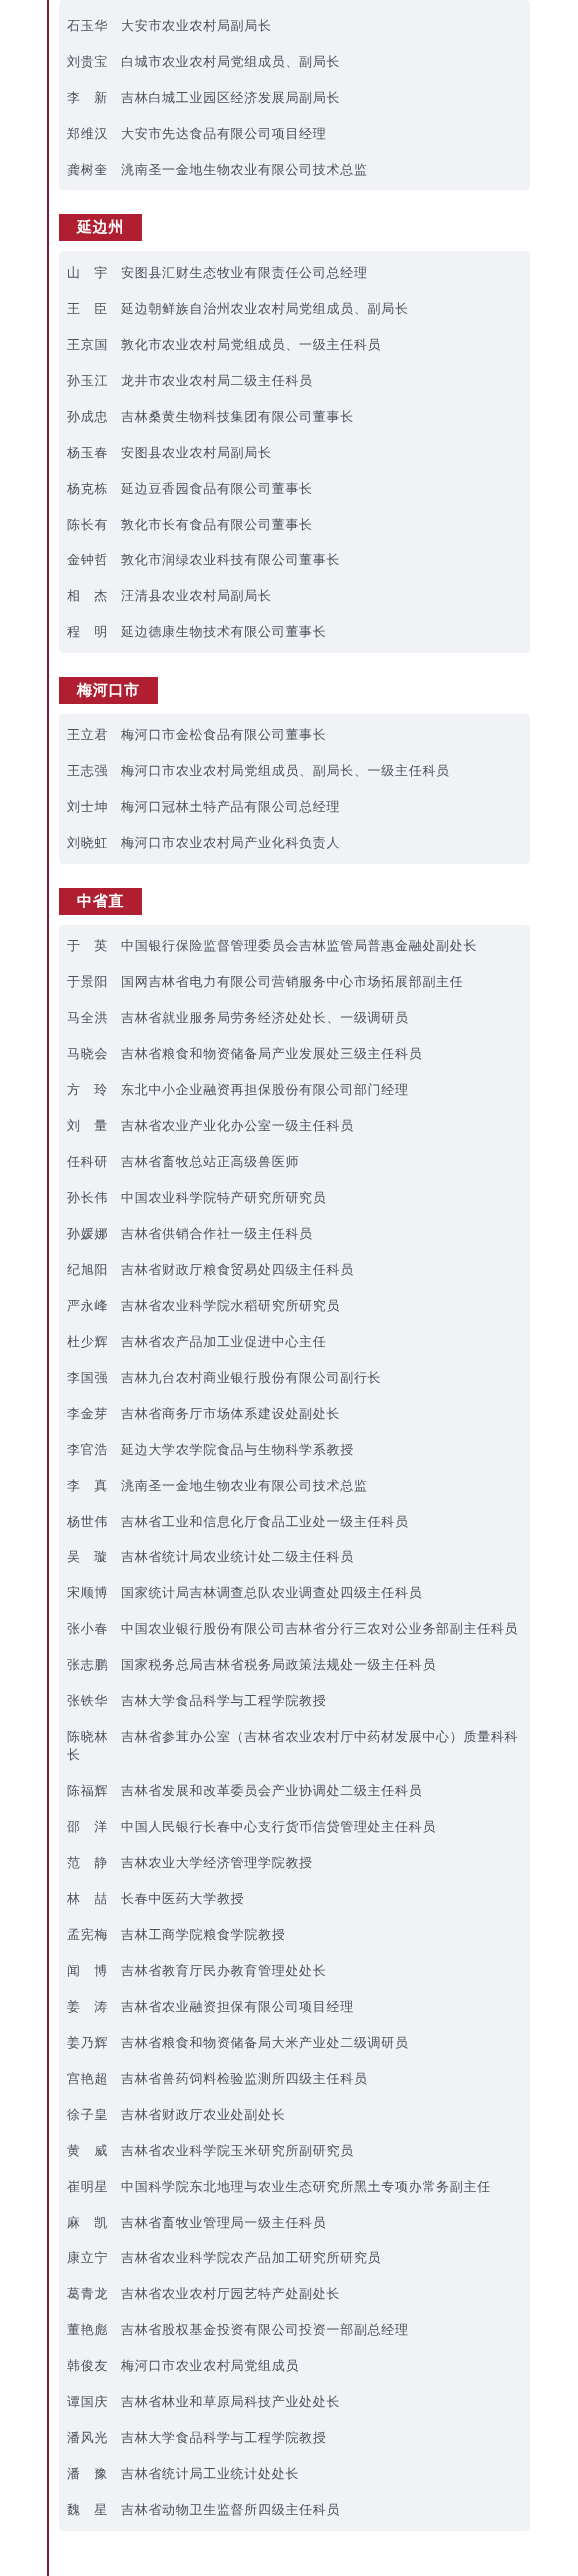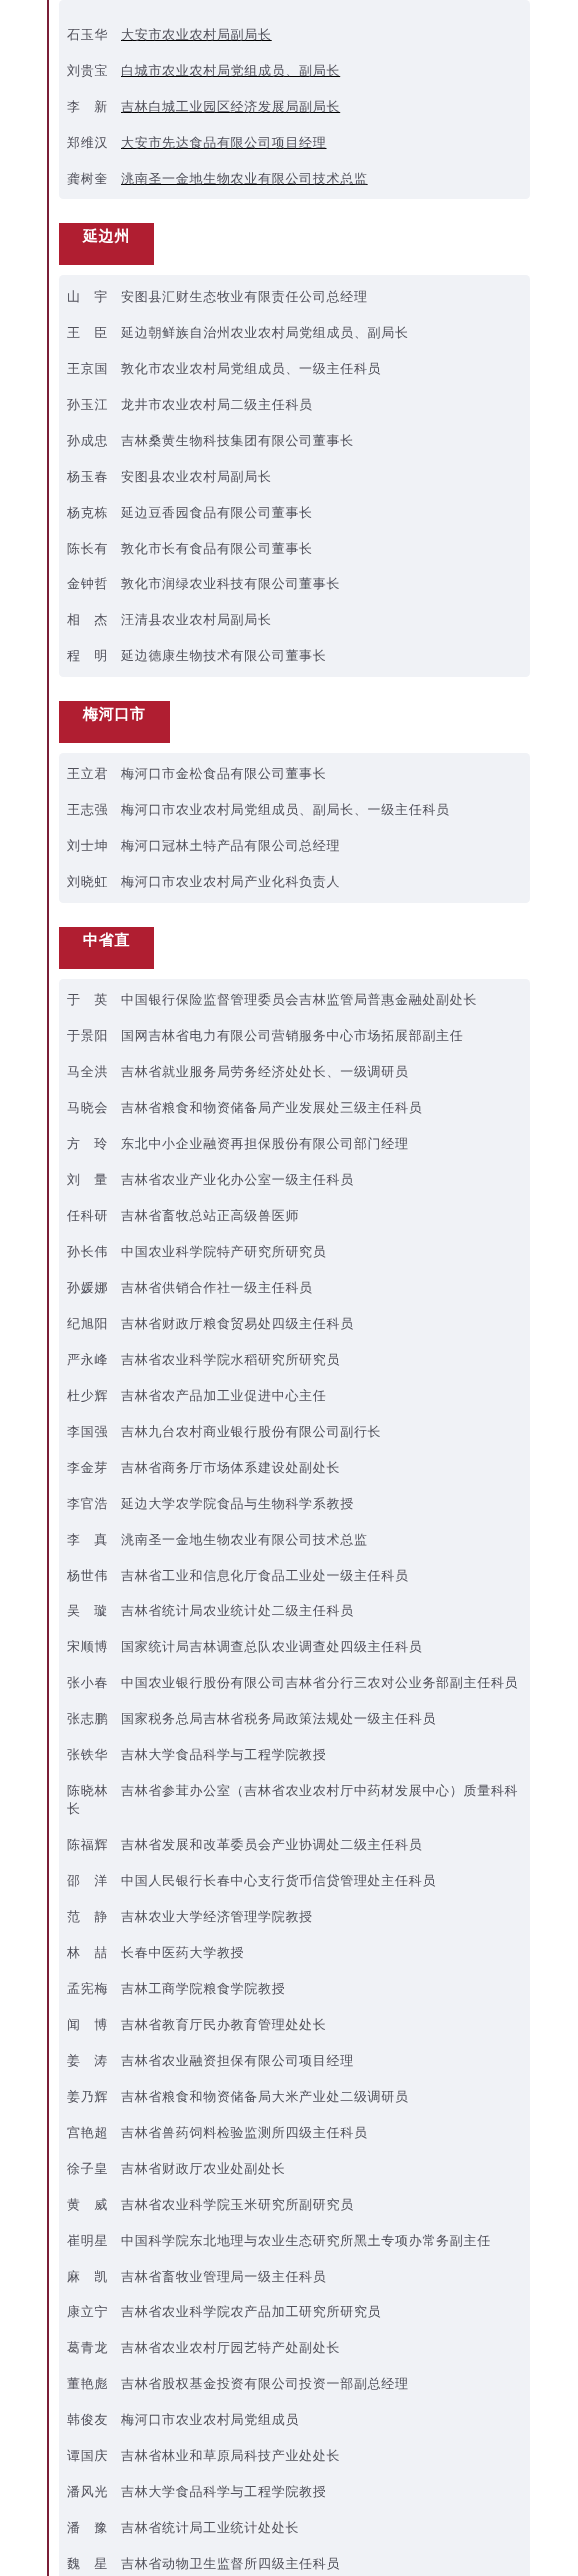--- a/index.html
+++ b/index.html
@@ -22,35 +22,35 @@
   .content {
     position: absolute;
     left: 59px;
     top: 0;
     width: 471px;
   }
   section { margin: 0; }
   .badge {
     display: inline-block;
     margin: 24px 0 10px 0;
-    height: 42px;
+    height: 27px;
     line-height: 27px;
-    padding: 0 24px;
+    padding: 0 18px;
     background: var(--accent, #b01e31);
     color: #ffffff;
     font-size: 15px;
     font-weight: bold;
     letter-spacing: 0.7px;
   }
   .card {
     background: var(--card-bg, #f0f2f6);
     border-radius: 4.3px;
     padding: 12.2px 10px 12.2px 8px;
   }
-  .card.clipped-top { padding-top: 26px; text-decoration: underline; }
+  .card.clipped-top { padding-top: 17px; }
   .row {
     margin: 0;
     font-size: 13px;
     line-height: 17.3px;
     letter-spacing: 0.7px;
     color: var(--text, #50505a);
   }
   .row + .row { margin-top: 18.7px; }
   .name {
     display: inline-block;

